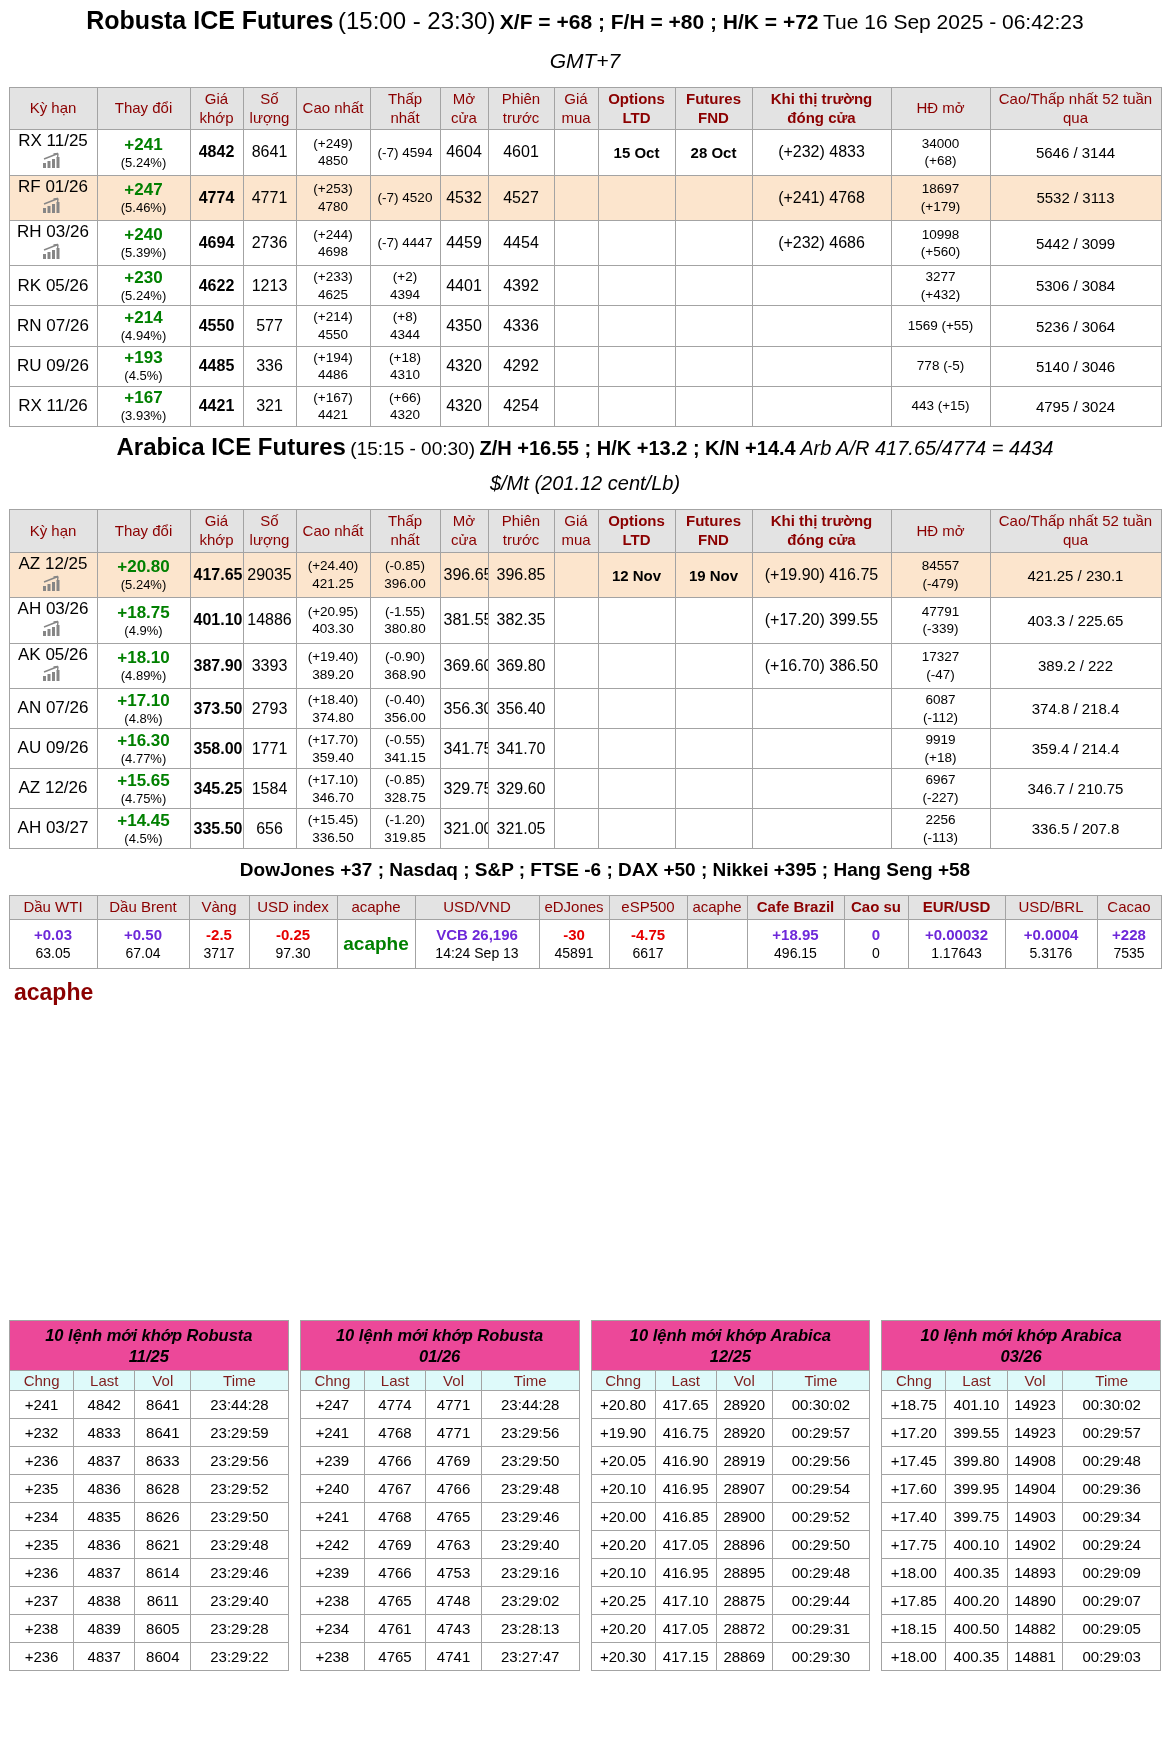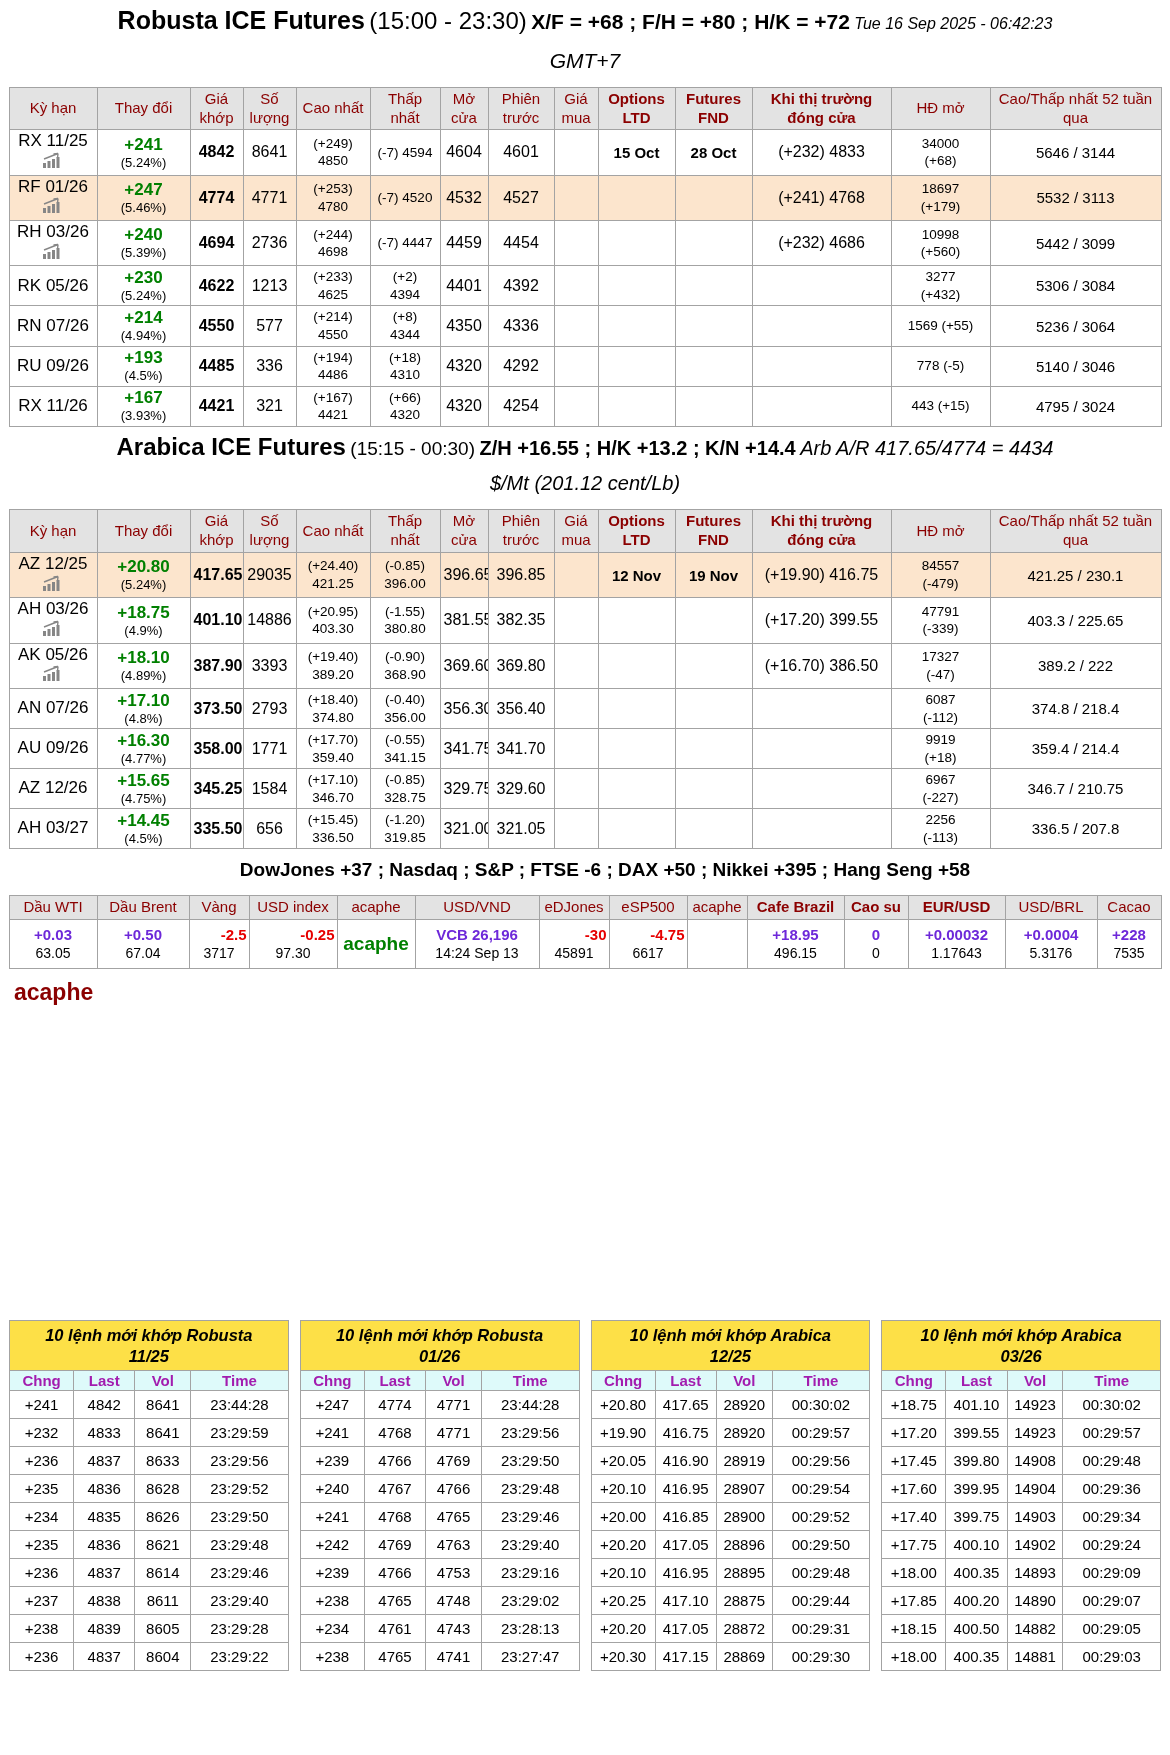--- a/index.html
+++ b/index.html
@@ -4,21 +4,21 @@
 <style>
   html,body{margin:0;padding:0;background:#fff;color:#000;
     font-family:"Liberation Sans","DejaVu Sans",sans-serif;}
   body{width:1170px;}
   .center{text-align:center;}
   
   .titleline{margin-top:6px;line-height:1.15;}
   .t-main{font-weight:bold;font-size:25px;}
   .t-hours{font-size:24px;}
   .t-spread{font-weight:bold;font-size:21px;}
-  .t-date{font-style:italic;font-size:16px;}
+  .t-date{font-size:21px;}
   .t-tz{font-style:italic;font-size:21px;margin:14px 0 10px;}
   .t-main2{font-weight:bold;font-size:24px;}
   .t-hours2{font-size:19px;}
   .t-spread2{font-weight:bold;font-size:20px;}
   .t-arb{font-style:italic;font-size:20px;}
   .t-unit{font-style:italic;font-size:20px;margin:12px 0 10px;}
   .dowline{font-weight:bold;font-size:19px;margin:10px 0 4px;padding-left:40px;}
   
   table.mkt{border-collapse:collapse;table-layout:fixed;width:1152px;margin:14px auto 0;}
   table.mkt th,table.mkt td{border:1px solid #a3a3a3;text-align:center;vertical-align:middle;
@@ -34,33 +34,33 @@
   td.num{font-size:16px;}
   td.two{white-space:pre-line;font-size:13.5px;line-height:1.3;}
   td.date{font-weight:bold;font-size:15px;}
   td.aft{font-size:16px;}
   td.wk{font-size:15px;}
   
   table.strip th{font-size:15px;}
   table.strip td{height:46px;padding:1px 2px;}
   .qchg{font-weight:bold;font-size:15px;line-height:1.25;}
   .qchg.up{color:#6d28d9;}
-  .qchg.down{color:#e60000;text-align:right;}
+  .qchg.down{color:#e60000;}
   .qchg.brand{color:#008000;font-size:19px;}
   .qval{font-size:14px;line-height:1.25;}
   
   .logo{color:#8b0000;font-weight:bold;font-size:23px;margin:10px 0 0 14px;}
   .spacer{height:300px;}
   
   .fills{display:flex;gap:11px;margin:14px 9px 0;}
   table.fill{border-collapse:collapse;table-layout:fixed;flex:1;}
   table.fill th,table.fill td{border:1px solid #a3a3a3;text-align:center;padding:1px 2px;}
-  table.fill .cap{background:#fde047;font-weight:bold;font-style:italic;font-size:16.5px;
+  table.fill .cap{background:#ec4899;font-weight:bold;font-style:italic;font-size:16.5px;
     line-height:1.25;padding:4px 2px;}
-  table.fill tr.cols th{background:#defafa;color:#a21caf;font-weight:bold;font-size:15px;}
+  table.fill tr.cols th{background:#defafa;color:#7f1d1d;font-weight:normal;font-size:15px;}
   table.fill tbody td{font-size:15px;height:25px;}
 </style>
 </head>
 <body>
 
 <div class="center titleline">
   <span class="t-main">Robusta ICE Futures</span>
   <span class="t-hours">(15:00 - 23:30)</span>
   <span class="t-spread">X/F = +68 ; F/H = +80 ; H/K = +72</span>
   <span class="t-date">Tue 16 Sep 2025 - 06:42:23</span>

